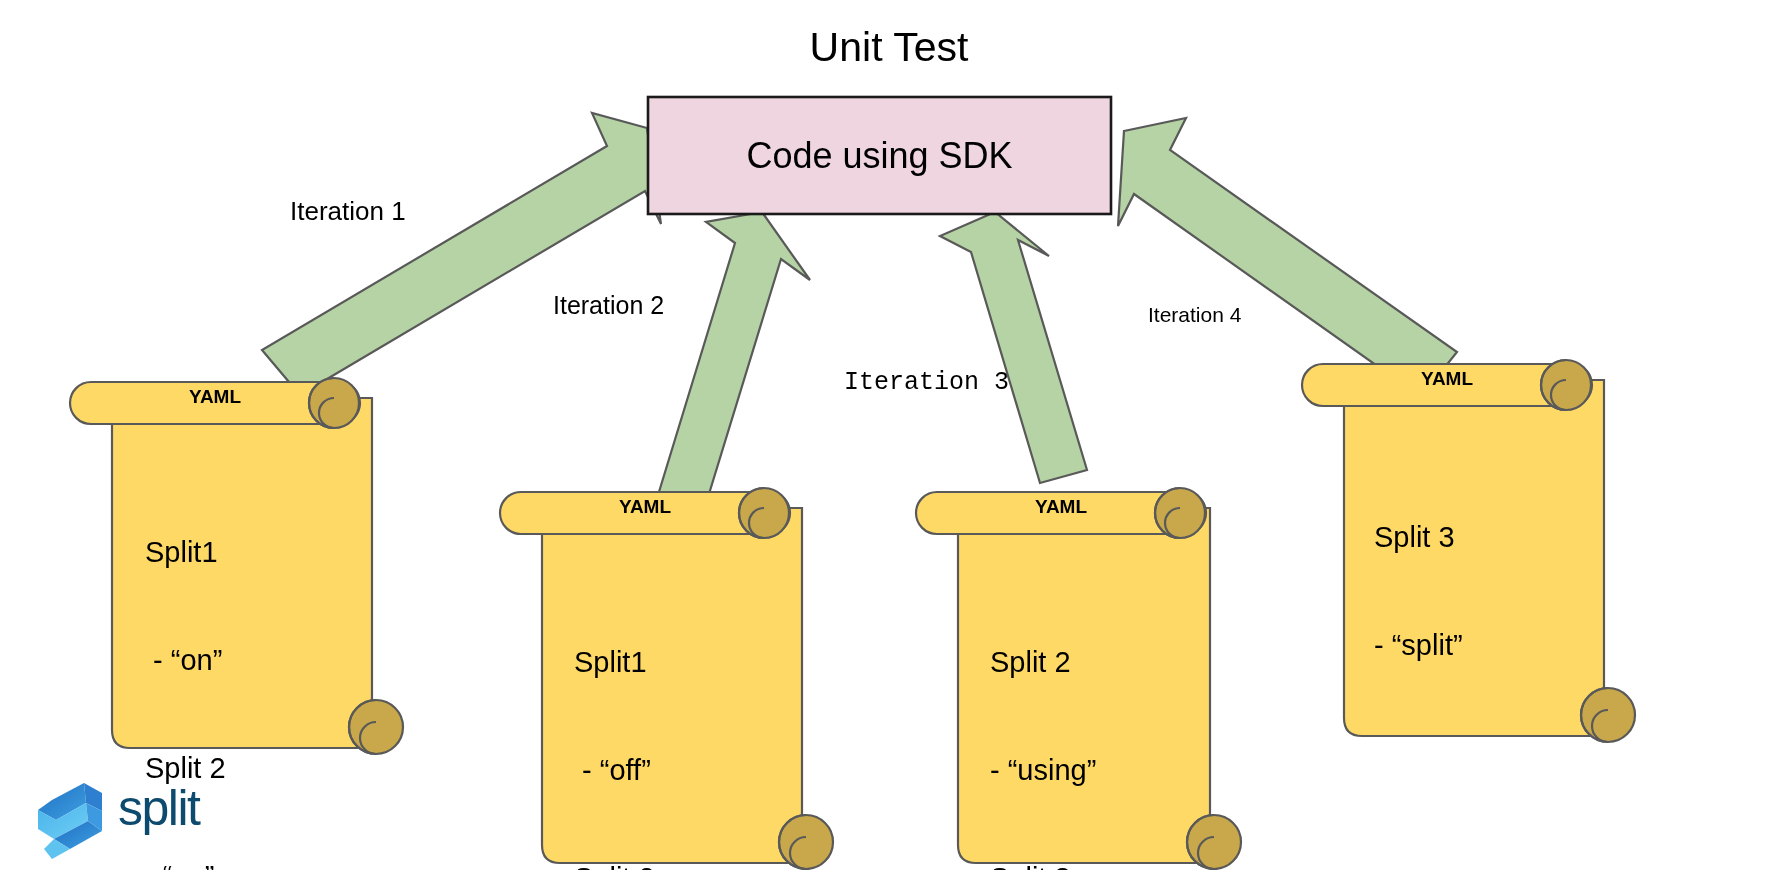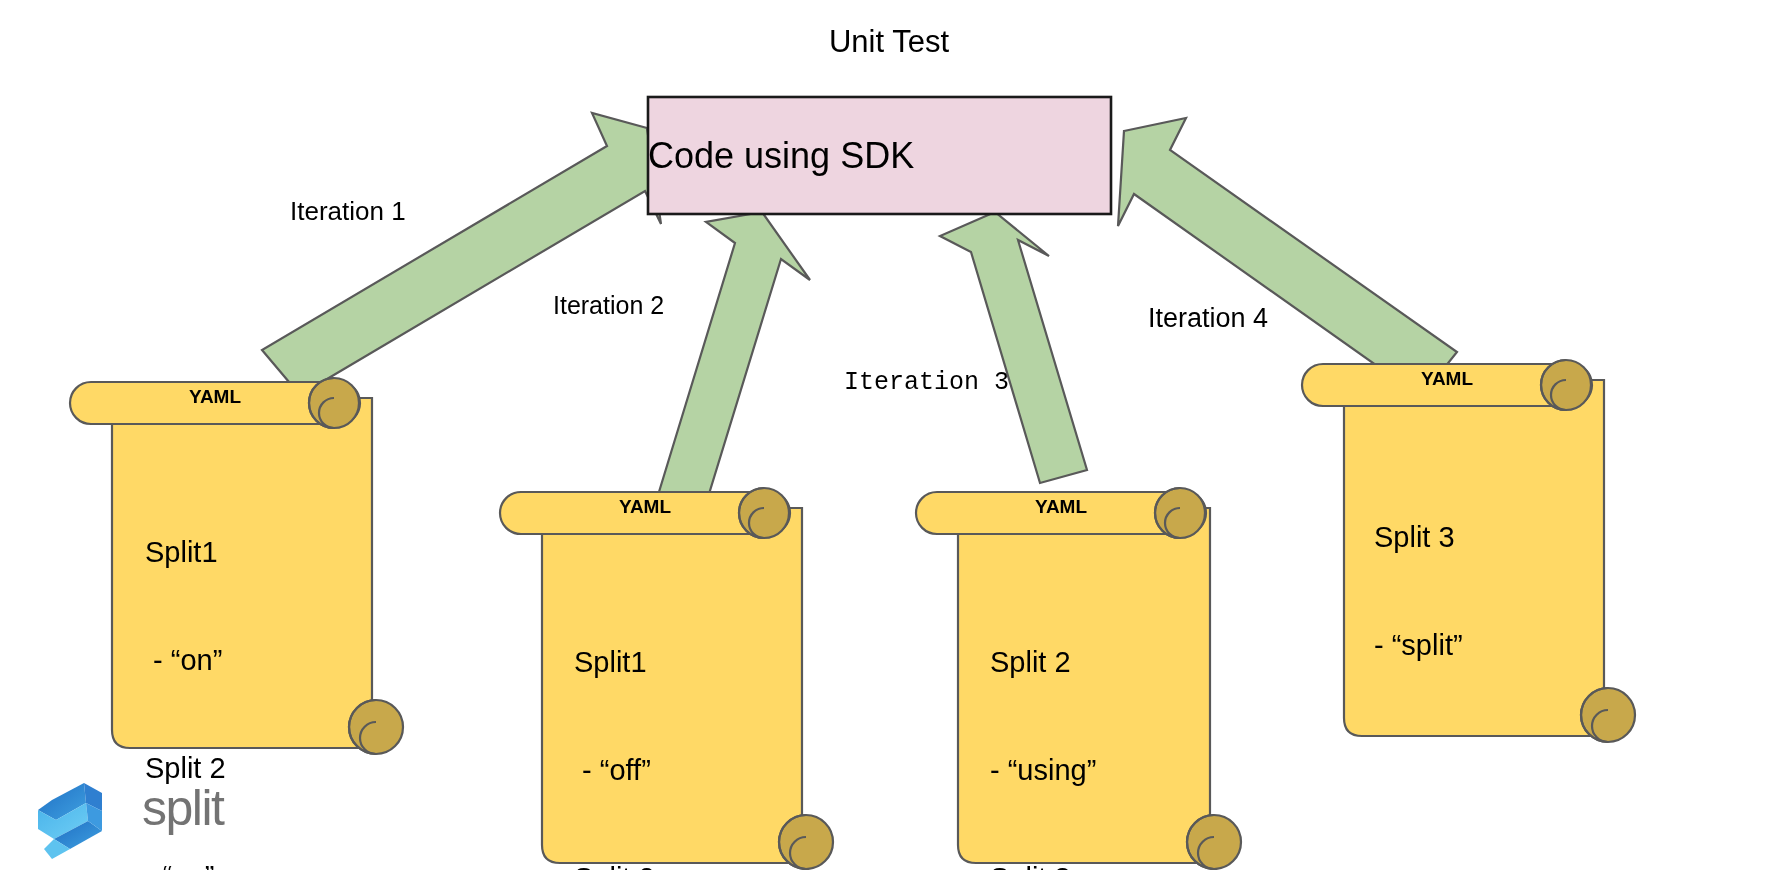--- a/index.html
+++ b/index.html
@@ -144,35 +144,35 @@
       <polygon fill="url(#logoGradB)" points="48,20 18,37 0,27 0,46 16,56 50,38"></polygon>
       <polygon fill="url(#logoGradA)" points="50,38 16,56 32,66 64,48"></polygon>
       <polygon fill="#5ec3ef" points="16,56 32,66 14,76 6,66"></polygon>
       <polygon fill="#2f7fd0" points="46,0 64,10 64,28 48,20"></polygon>
       <polygon fill="#3d9ae0" points="64,28 64,48 50,38 48,20"></polygon>
     </g>
 
   </svg>
 
   <div class="txt" style="position:absolute; left:0; top:24px; width:1778px; text-align:center;
-              font-size:31px; font-family:'Liberation Sans',sans-serif;">Unit Test</div>
-
-  <div style="position:absolute; left:648px; top:135px; width:463px; text-align:left;
+              font-size:41px; font-family:'Liberation Sans',sans-serif;">Unit Test</div>
+
+  <div style="position:absolute; left:648px; top:135px; width:463px; text-align:center;
               font-size:36px; font-family:'Liberation Sans',sans-serif;">Code using SDK</div>
 
   <div style="position:absolute; left:290px; top:196px; font-size:26px;
               font-family:'Liberation Sans',sans-serif;">Iteration 1</div>
 
   <div style="position:absolute; left:553px; top:291px; font-size:25px;
               font-family:'Liberation Sans',sans-serif;">Iteration 2</div>
 
   <div style="position:absolute; left:844px; top:368px; font-size:25px;
               font-family:Liberation Mono, monospace;">Iteration 3</div>
 
-  <div style="position:absolute; left:1148px; top:303px; font-size:27px;
+  <div style="position:absolute; left:1148px; top:303px; font-size:21px;
               font-family:'Liberation Sans',sans-serif;">Iteration 4</div>
 
   <div style="position:absolute; left:70px; top:386px; width:290px; text-align:center;
               font-size:19px; font-weight:bold; font-family:'Liberation Sans',sans-serif;">YAML</div>
   <div style="position:absolute; left:145px; top:462px; font-size:29px; line-height:36px;
               font-family:'Liberation Sans',sans-serif; white-space:pre;">
     <div>Split1</div>
     <div> - “on”</div>
     <div>Split 2</div>
     <div>- “on”</div>
@@ -204,15 +204,15 @@
 
   <div style="position:absolute; left:1302px; top:368px; width:290px; text-align:center;
               font-size:19px; font-weight:bold; font-family:'Liberation Sans',sans-serif;">YAML</div>
   <div style="position:absolute; left:1374px; top:447px; font-size:29px; line-height:36px;
               font-family:'Liberation Sans',sans-serif; white-space:pre;">
     <div>Split 3</div>
     <div>- “split”</div>
   </div>
 
   <div style="position:absolute; left:118px; top:779px; font-size:50px; letter-spacing:-1.5px;
-              font-family:'Liberation Sans',sans-serif; color:#737373;margin-left:24px;">split</div>
+              font-family:'Liberation Sans',sans-serif; color:#0c4a6e;">split</div>
 
 </div>
 
 </body></html>

